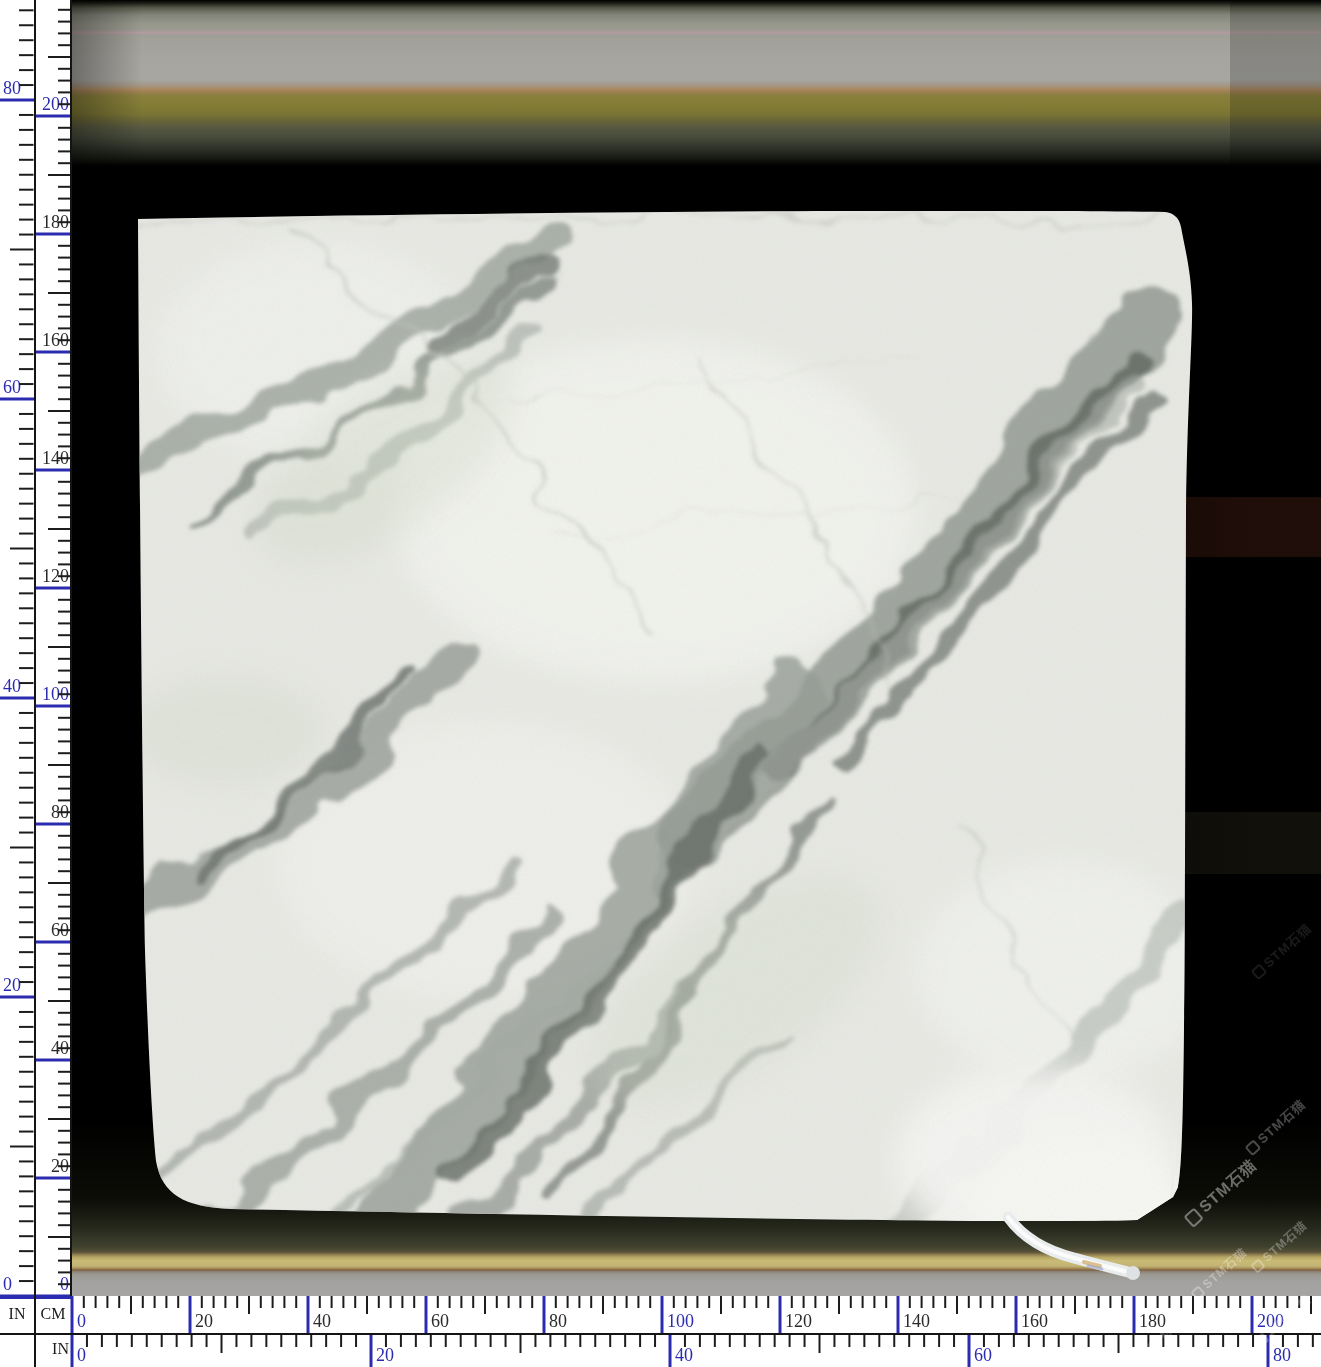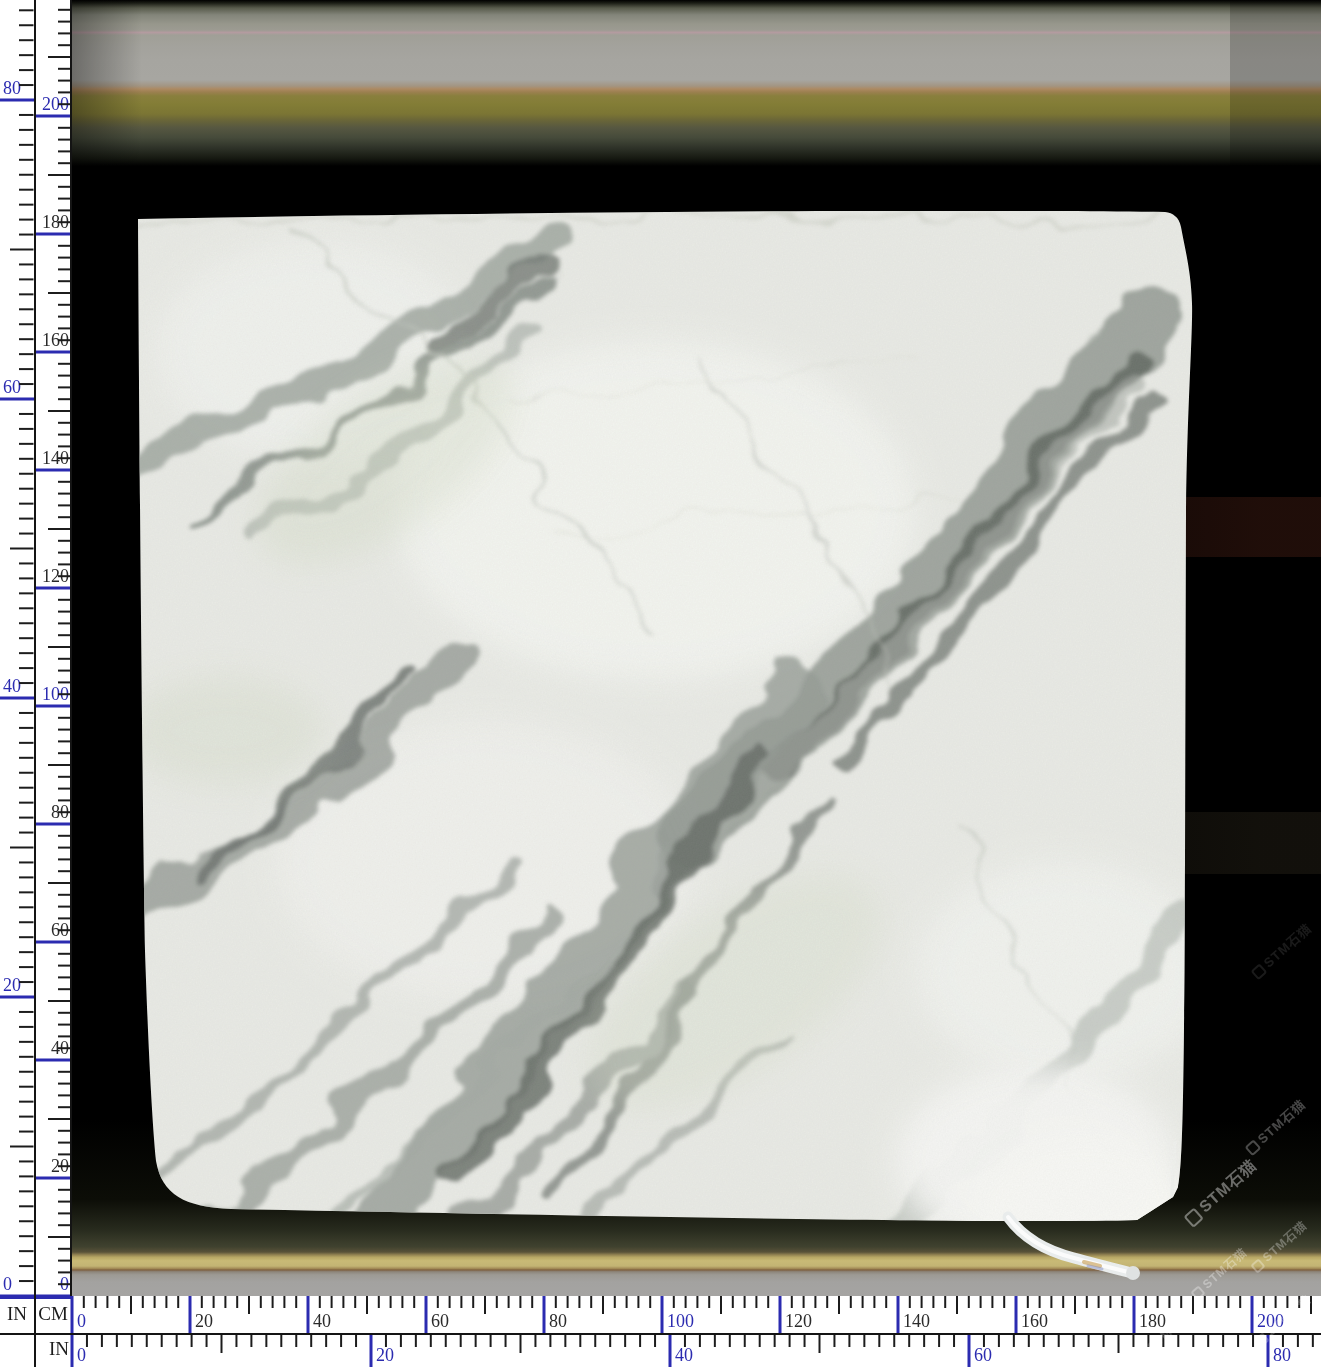--- a/index.html
+++ b/index.html
@@ -37,21 +37,21 @@
     background:linear-gradient(to right, rgba(46,40,28,0) 60%, rgba(52,46,32,.35) 95%);}
   
   .slab{position:absolute;left:135px;top:211px;width:1059px;height:1012px;z-index:5;}
   .strap{position:absolute;left:988px;top:1205px;width:180px;height:85px;z-index:6;}
   
   .left-ruler{position:absolute;left:0;top:0;width:72px;height:1296px;z-index:10;}
   .bottom-ruler{position:absolute;left:0;top:1296px;width:1321px;height:71px;z-index:10;}
   .vline-a{position:absolute;left:34px;top:0;width:2px;height:1367px;background:#141414;z-index:30;}
   .vline-b{position:absolute;left:70px;top:0;width:2px;height:1296px;background:#141414;z-index:30;}
   
-  .corner{position:absolute;left:0;top:1296px;width:72px;height:71px;z-index:25;color:#1c1c1c;font-size:19px;}
+  .corner{position:absolute;left:0;top:1296px;width:72px;height:71px;z-index:25;color:#1c1c1c;font-size:16px;}
   .corner .c{position:absolute;display:flex;align-items:center;}
   .c-r1c1{left:0;top:0;width:34px;height:36px;justify-content:center;}
   .c-r1c2{left:36px;top:0;width:34px;height:36px;justify-content:center;}
   .c-r2c2{left:36px;top:38px;width:33px;height:30px;justify-content:flex-end;}
   
   .wm{position:absolute;z-index:40;color:#fff;white-space:nowrap;
       transform:rotate(-42deg);display:flex;align-items:center;gap:4px;
       font-family:"Liberation Sans", sans-serif;font-weight:bold;letter-spacing:1px;}
   .wm-logo{display:inline-block;width:0.9em;height:0.9em;border:2px solid currentColor;border-radius:3px;}
 </style>

